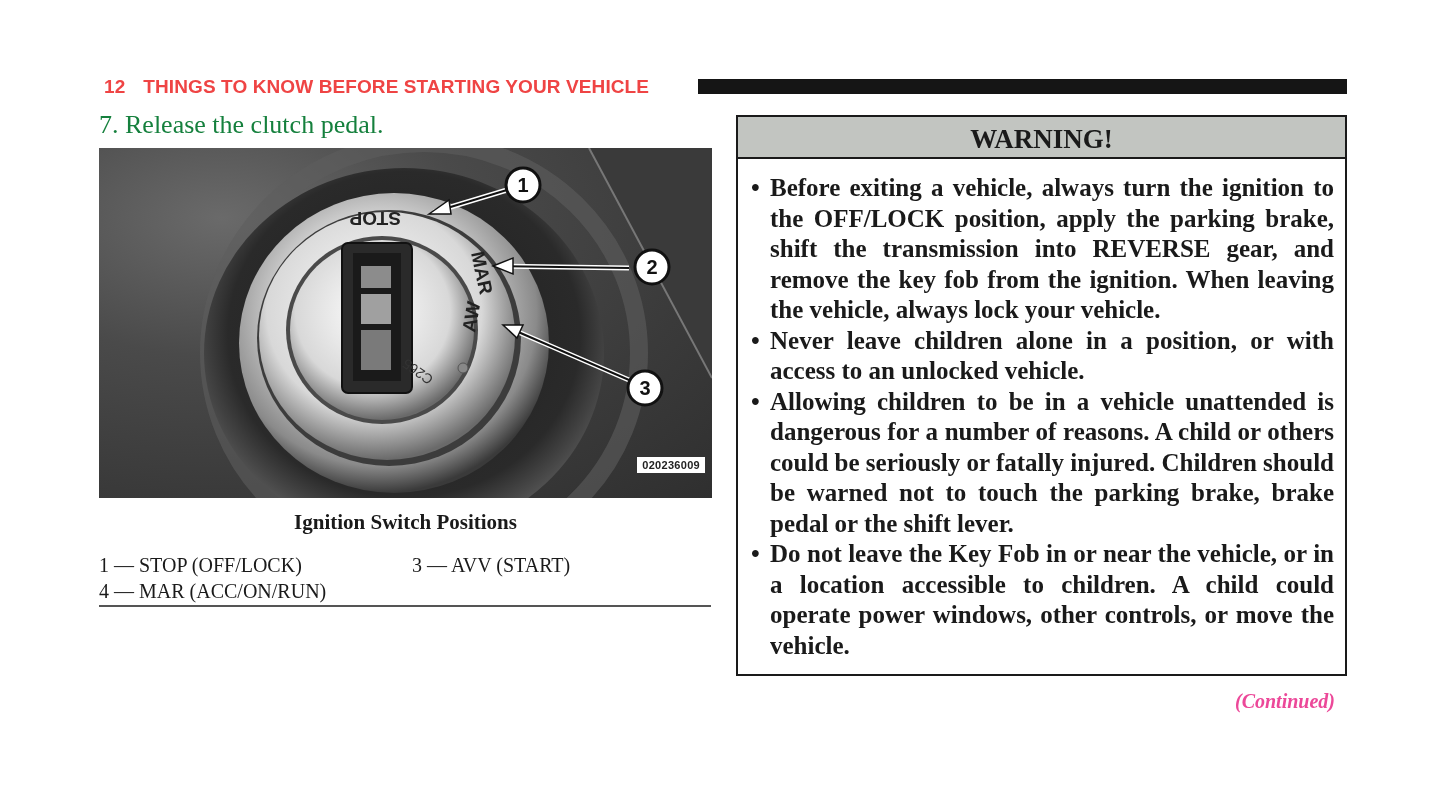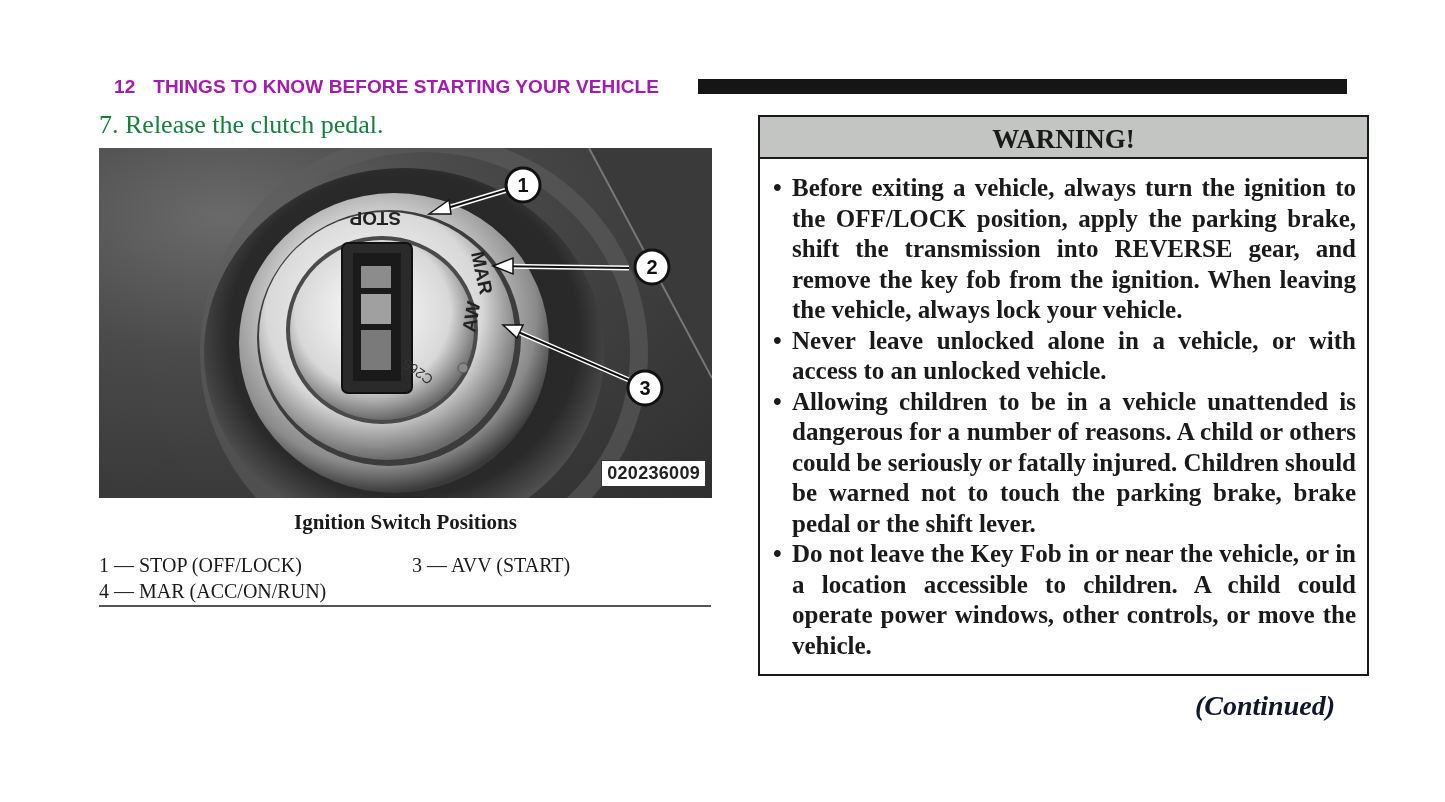--- a/index.html
+++ b/index.html
@@ -1,22 +1,22 @@
 <!DOCTYPE html>
 <html><head>
   <meta charset="utf-8">
   <style>
     * { box-sizing: border-box; margin: 0; padding: 0; }
     html, body { width: 1445px; height: 802px; background: #ffffff; overflow: hidden; }
     body { position: relative; color: #1a1a1a; }
 
     .header-label {
-      position: absolute; left: 114px; top: 76px;
+      position: absolute; left: 104px; top: 76px;
       font-family: "Liberation Sans", sans-serif; font-weight: bold;
-      font-size: 19px; letter-spacing: 0.1px; color: #a21caf;
+      font-size: 19px; letter-spacing: 0.1px; color: #ef4444;
       white-space: nowrap;
     }
     .header-label .pg { margin-right: 18px; }
     .header-bar {
       position: absolute; left: 698px; top: 79px; width: 649px; height: 15px;
       background: #151515;
     }
 
     .step {
       position: absolute; left: 99px; top: 110px;
@@ -24,63 +24,63 @@
       white-space: nowrap;
     }
 
     .figure {
       position: absolute; left: 99px; top: 148px; width: 613px; height: 350px;
       background: radial-gradient(ellipse at 20% 20%, #6a6a6a 0%, #4a4a4a 35%, #3a3a3a 70%, #2f2f2f 100%);
       overflow: hidden;
     }
     .figure svg { position: absolute; left: 0; top: 0; }
     .fig-code {
-      position: absolute; right: 6px; bottom: 11px;
+      position: absolute; right: 6px; bottom: 24px;
       background: #ffffff; border: 1px solid #333;
-      font-family: "Liberation Sans", sans-serif; font-weight: bold; font-size: 18px;
+      font-family: "Liberation Sans", sans-serif; font-weight: bold; font-size: 11px;
       padding: 2px 5px; color: #222; letter-spacing: 0.3px;
     }
 
     .caption {
       position: absolute; left: 99px; top: 510px; width: 613px; text-align: center;
       font-family: "Liberation Serif", serif; font-weight: bold; font-size: 21px; color: #1a1a1a;
     }
     .legend {
       position: absolute; left: 99px; top: 552px; width: 613px;
       font-family: "Liberation Serif", serif; font-size: 20px; color: #1a1a1a; line-height: 26px;
     }
     .legend .item { position: absolute; white-space: nowrap; text-align: right; }
     .legend-rule {
       position: absolute; left: 99px; top: 605px; width: 612px; height: 2px; background: #555;
     }
 
     .warn-box {
       position: absolute; left: 736px; top: 115px; width: 611px; height: 561px;
-      border: 2px solid #1a1a1a; background: #fff; margin-left: 22px;
+      border: 2px solid #1a1a1a; background: #fff;
     }
     .warn-head {
       height: 42px; background: #c2c5c1; border-bottom: 2px solid #1a1a1a;
       text-align: center;
       font-family: "Liberation Serif", serif; font-weight: bold; font-size: 27px; line-height: 44px;
       color: #1a1a1a;
     }
     .warn-list {
       list-style: none; padding: 14px 11px 0 13px;
       font-family: "Liberation Serif", serif; font-weight: bold; font-size: 25px;
       line-height: 30.5px; color: #1a1a1a; text-align: justify;
     }
     .warn-list li { position: relative; padding-left: 19px; }
     .warn-list li .bullet {
       position: absolute; left: 0; top: 0;
     }
 
     .continued {
       position: absolute; right: 110px; top: 690px;
       font-family: "Liberation Serif", serif; font-weight: bold; font-style: italic;
-      font-size: 28px; color: #0f172a;
+      font-size: 20px; color: #ec4899;
     }
   </style>
 </head>
 <body>
 
 <div class="header-label">
   <span class="pg">12</span><span>THINGS TO KNOW BEFORE STARTING YOUR VEHICLE</span>
 </div>
 <div class="header-bar"></div>
 
@@ -166,19 +166,19 @@
   <span class="item" style="left:0; top:0;">1 — STOP (OFF/LOCK)</span>
   <span class="item" style="left:0; top:26px;">4 — MAR (ACC/ON/RUN)</span>
   <span class="item" style="left:313px; top:0;">3 — AVV (START)</span>
 </div>
 <div class="legend-rule"></div>
 
 <div class="warn-box">
   <div class="warn-head">WARNING!</div>
   <ul class="warn-list">
     <li><span class="bullet">•</span><span>Before exiting a vehicle, always turn the ignition to the OFF/LOCK position, apply the parking brake, shift the transmission into REVERSE gear, and remove the key fob from the ignition. When leav­ing the vehicle, always lock your vehicle.</span></li>
-    <li><span class="bullet">•</span><span>Never leave unlocked alone in a vehicle, or with access to an unlocked vehicle.</span></li>
+    <li><span class="bullet">•</span><span>Never leave children alone in a position, or with access to an unlocked vehicle.</span></li>
     <li><span class="bullet">•</span><span>Allowing children to be in a vehicle unattended is dangerous for a number of reasons. A child or others could be seriously or fatally injured. Chil­dren should be warned not to touch the parking brake, brake pedal or the shift lever.</span></li>
     <li><span class="bullet">•</span><span>Do not leave the Key Fob in or near the vehicle, or in a location accessible to children. A child could operate power windows, other controls, or move the vehicle.</span></li>
   </ul>
 </div>
 
 <div class="continued">(Continued)</div>
 
 </body></html>

